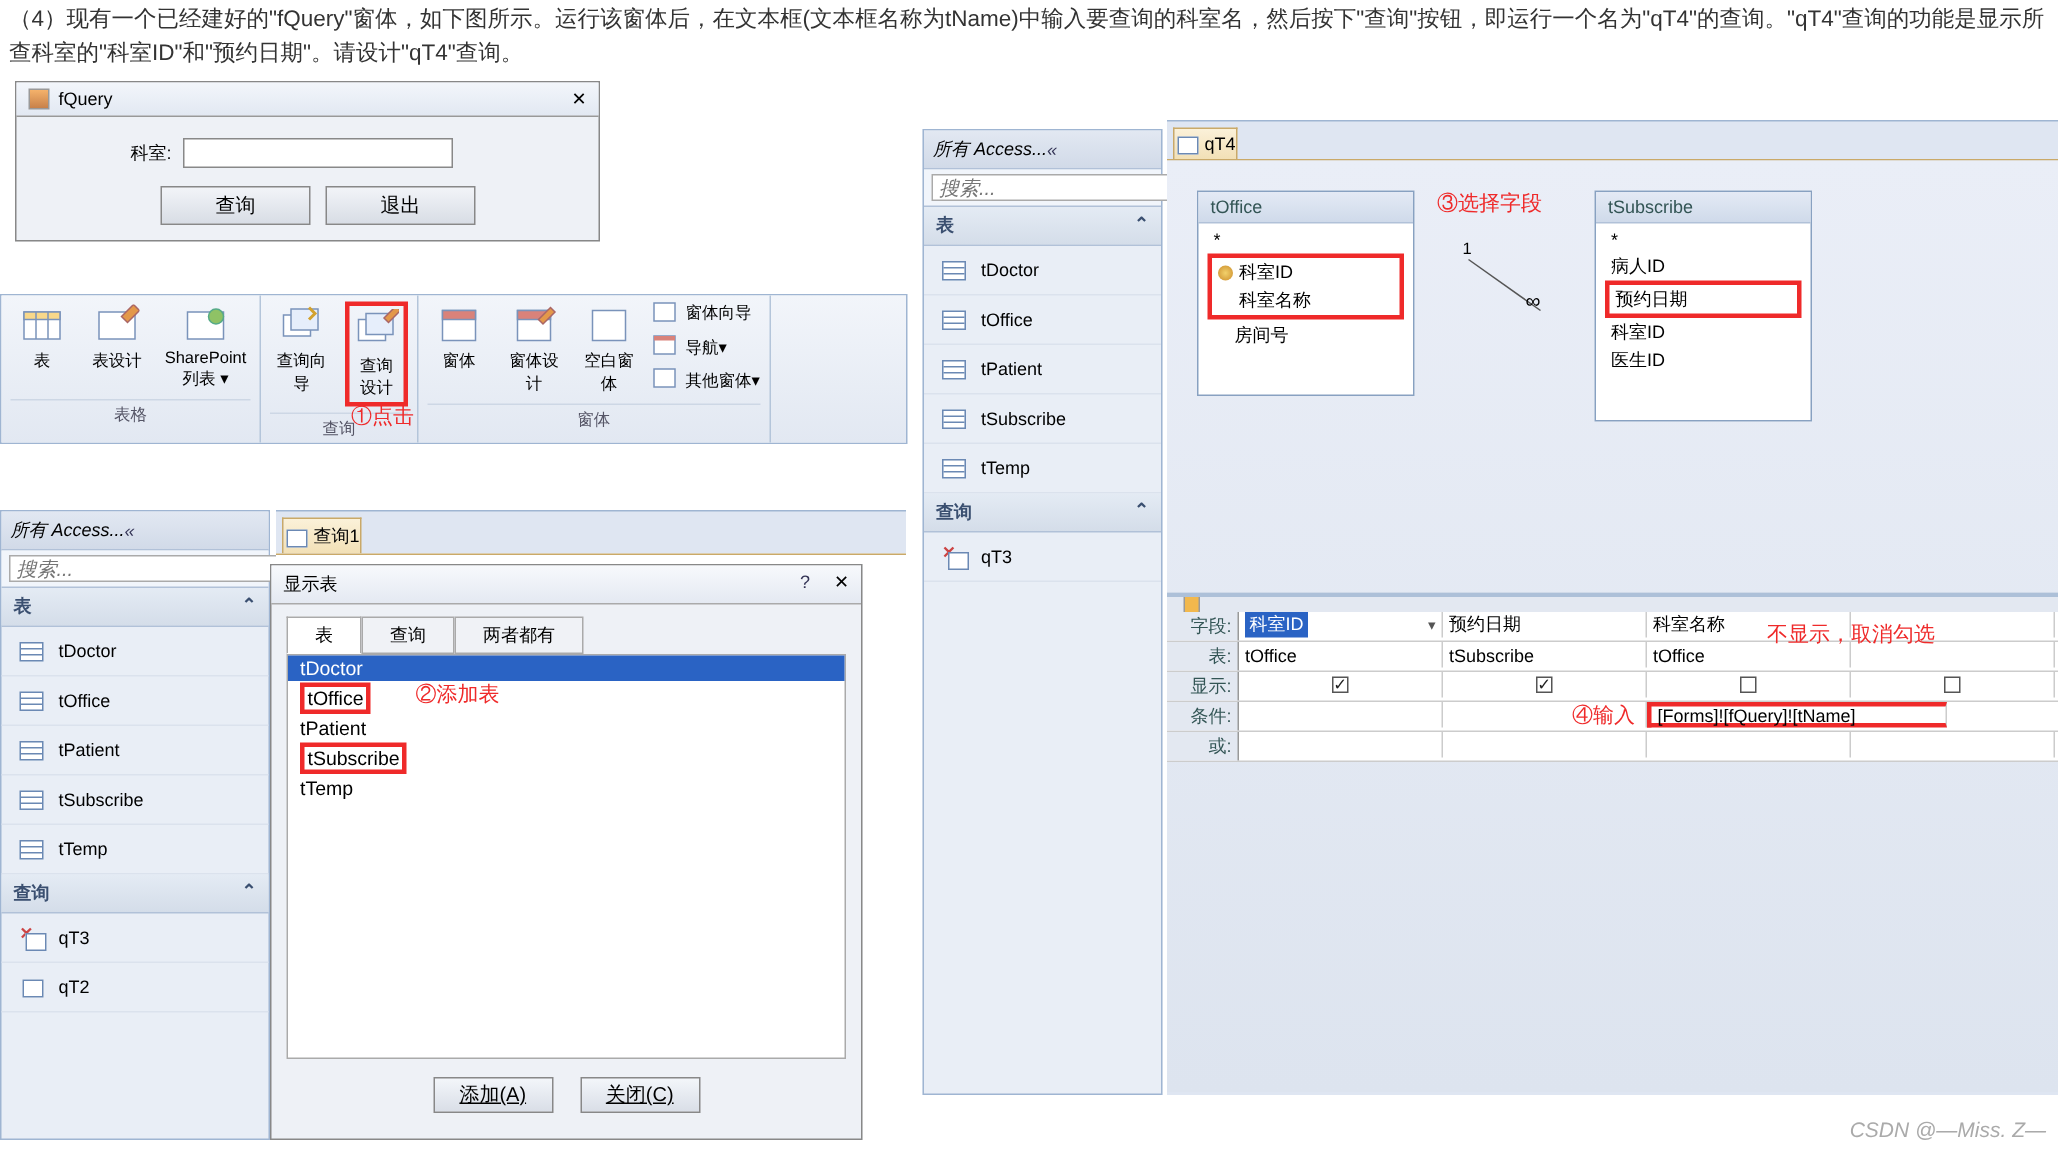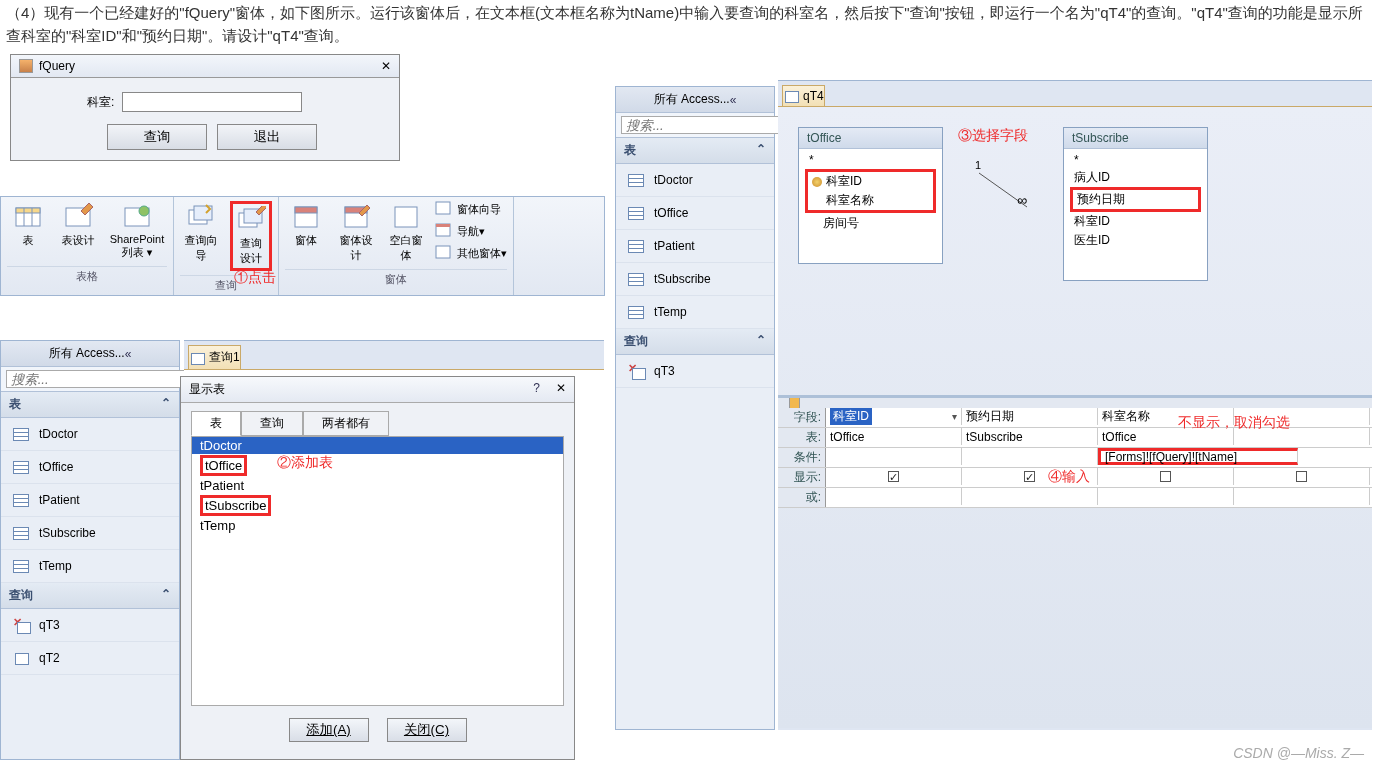--- a/index.html
+++ b/index.html
@@ -27,21 +27,21 @@
     .rgroup .icons-row { display: flex; gap: 8px; }
     .ricon { display: flex; flex-direction: column; align-items: center; width: 42px; padding: 2px; cursor: pointer; }
     .ricon-box { display: flex; flex-wrap: wrap; gap: 6px; flex-direction: column; }
     .ricon .ilabel { font-size: 11px; margin-top: 2px; text-align: center; }
     .rgroup .gname { font-size: 11px; color: #556; margin-top: 4px; padding: 2px 0; width: 100%; text-align: center; border-top: 1px solid #cdd7e5; }
     .redbox { border: 3px solid #ef2a2a; }
     .redtext { color: #ef2a2a; font-size: 14px; position: absolute; }
     
     
     .navpane { position: absolute; top: 340px; left: 0; width: 180px; border: 1px solid #9fb5d2; background: #e9eef6; height: 420px; }
-    .np-header { display: flex; justify-content: center; align-items: center; padding: 4px 6px; background: linear-gradient(#e2e8f2,#d1dae8); border-bottom: 1px solid #b1c1d8; }
+    .np-header { display: flex; justify-content: flex-start; align-items: center; padding: 4px 6px; background: linear-gradient(#e2e8f2,#d1dae8); border-bottom: 1px solid #b1c1d8; font-style: italic; }
     .np-header .exp { color: #335; }
     .np-search { display: flex; padding: 3px 5px; gap: 3px; border-bottom: 1px solid #b1c1d8; background: #f1f5fb; }
     .np-search input { flex: 1; border: 1px solid #aaa; height: 18px; padding: 0 4px; font-style: italic; color: #888; }
     .np-search .mag { width: 18px; height: 18px; border: 1px solid #aaa; background: #fff; display: flex; align-items: center; justify-content: center; }
     .np-sect { padding: 4px 8px; background: linear-gradient(#e4ebf4,#d4dde9); border-bottom: 1px solid #b1c1d8; display: flex; justify-content: space-between; color: #3a4f70; font-weight: bold; }
     .np-item { padding: 9px 12px; display: flex; gap: 10px; align-items: center; border-bottom: 1px solid #dbe2ed; cursor: pointer; }
     .np-item .ti { width: 16px; height: 13px; }
     .icon-table { background: linear-gradient(#fff,#fff); border: 1px solid #6b89b4; position: relative; }
     .icon-table::before, .icon-table::after { content:''; position:absolute; background:#6b89b4; }
     .icon-table::before { top:3px; left:0; right:0; height:1px; }
@@ -196,21 +196,21 @@
             </svg>
             <span class="ilabel">窗体设计</span>
           </div>
         <div class="ricon">
             <svg class="svg-ico">
               <rect x="4" y="4" width="22" height="20" fill="#fff" stroke="#7a93ba"></rect>
             </svg>
             <span class="ilabel">空白窗体</span>
           </div>
         <div class="ricon-box">
-          <div style="display:flex;gap:4px;align-items:center">
+          <div style="display:flex;gap:4px;align-items:flex-start">
               <svg class="small-ico">
                 <rect x="1" y="1" width="14" height="12" fill="#fff" stroke="#7a93ba"></rect>
               </svg>
               <span class="ilabel" style="font-size:11px">窗体向导</span>
             </div>
           <div style="display:flex;gap:4px;align-items:center">
               <svg class="small-ico">
                 <rect x="1" y="1" width="14" height="12" fill="#fff" stroke="#7a93ba"></rect>
                 <rect x="1" y="1" width="14" height="3" fill="#d9827a"></rect>
               </svg>
@@ -414,41 +414,41 @@
         <div class="qbe-cell"></div>
       </div>
       <div class="qbe-row">
         <div class="qbe-label">表:</div>
         <div class="qbe-cell">tOffice</div>
         <div class="qbe-cell">tSubscribe</div>
         <div class="qbe-cell">tOffice</div>
         <div class="qbe-cell"></div>
       </div>
       <div class="qbe-row">
-        <div class="qbe-label">条件:</div>
-        <div class="qbe-cell"></div>
-        <div class="qbe-cell"></div>
-        <div class="qbe-cell redbox" style="width:200px">[Forms]![fQuery]![tName]</div>
-      </div>
-      <div class="qbe-row">
         <div class="qbe-label">显示:</div>
         <div class="qbe-cell center">
             <span class="cb checked"></span>
           </div>
         <div class="qbe-cell center">
             <span class="cb checked"></span>
           </div>
         <div class="qbe-cell center">
             <span class="cb redbox"></span>
           </div>
         <div class="qbe-cell center">
             <span class="cb"></span>
           </div>
       </div>
       <div class="qbe-row">
+        <div class="qbe-label">条件:</div>
+        <div class="qbe-cell"></div>
+        <div class="qbe-cell"></div>
+        <div class="qbe-cell redbox" style="width:200px">[Forms]![fQuery]![tName]</div>
+      </div>
+      <div class="qbe-row">
         <div class="qbe-label">或:</div>
         <div class="qbe-cell"></div>
         <div class="qbe-cell"></div>
         <div class="qbe-cell"></div>
         <div class="qbe-cell"></div>
       </div>
       <span class="redtext" style="top:70px; left:270px">④输入</span>
       <span class="redtext" style="top:16px; left:400px">不显示，取消勾选</span>
     </div>
   </div>

